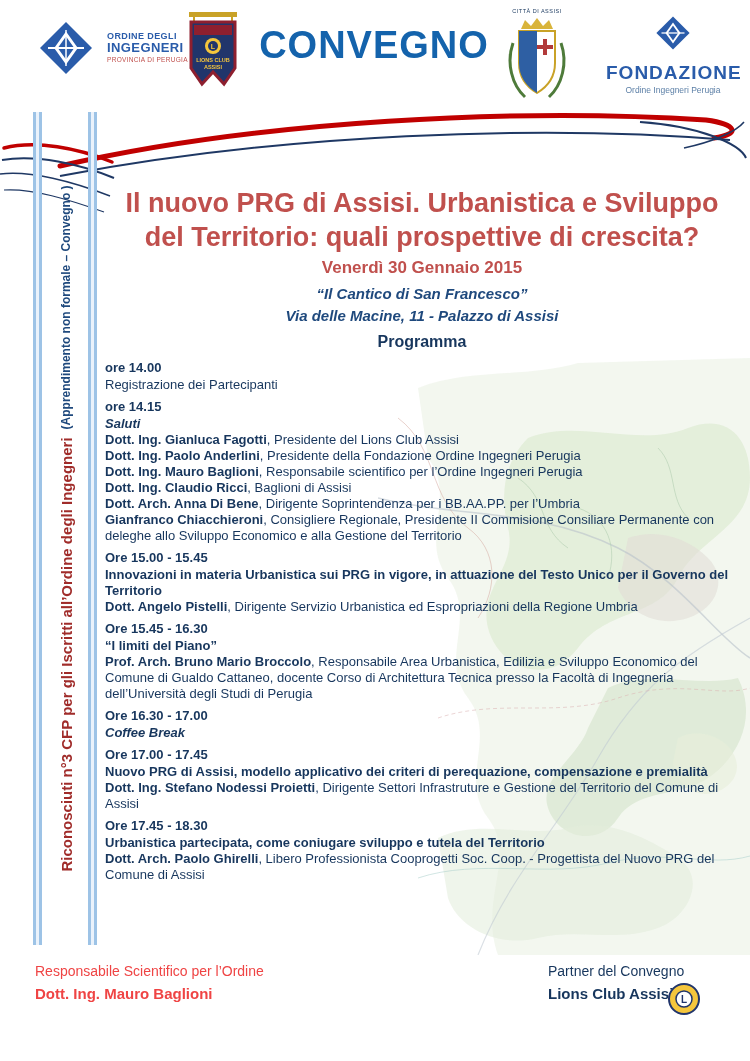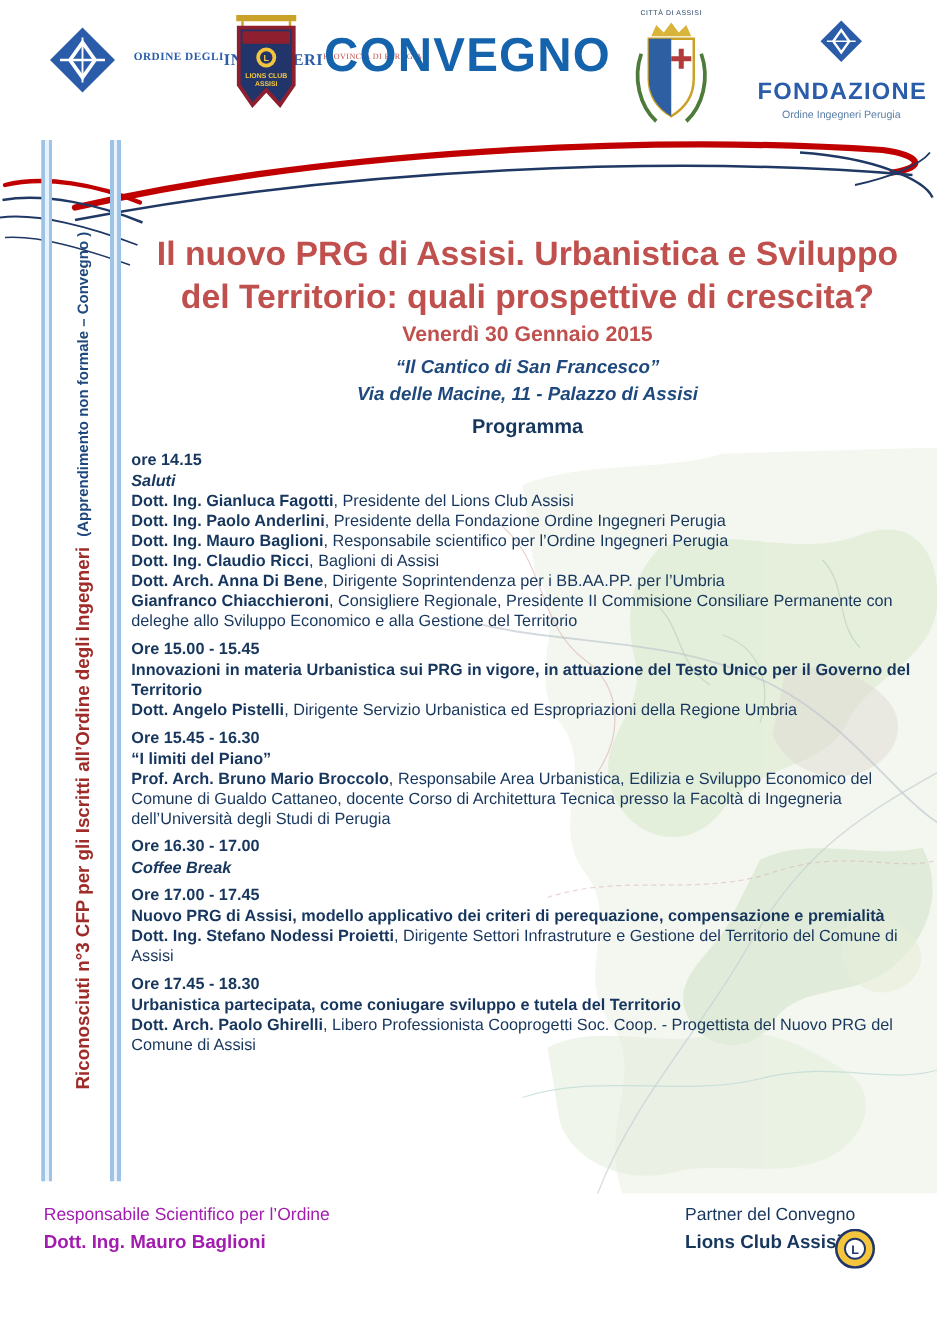--- a/index.html
+++ b/index.html
@@ -2,21 +2,21 @@
 <html><head>
 <meta charset="utf-8">
 <style>
   html,body { margin:0; padding:0; background:#ffffff; }
   body { font-family:"Liberation Sans", sans-serif; }
   .page { position:relative; width:750px; height:1061px; background:#fff; overflow:hidden; }
 
   
   .hdr { position:absolute; left:0; top:0; width:750px; height:112px; background:#fff; z-index:5; }
   .hdr-ordine { position:absolute; left:30px; top:12px; display:flex; align-items:center; gap:5px; }
-  .ordine-txt { display:flex; flex-direction:row; line-height:1.05;font-family:Liberation Serif, serif; }
+  .ordine-txt { display:flex; flex-direction:column; line-height:1.05; }
   .ordine-t1 { font-size:9px; font-weight:bold; color:#2A5CAA; letter-spacing:.4px; }
   .ordine-t2 { font-size:13px; font-weight:bold; color:#2A5CAA; letter-spacing:.4px; }
   .ordine-t3 { font-size:6.5px; color:#C0504D; margin-top:2px; letter-spacing:.3px; }
   .lions-pennant { position:absolute; left:186px; top:10px; }
   .convegno { position:absolute; left:258px; top:24px; width:232px; text-align:center;
               font-size:38px; font-weight:bold; color:#1463AC; letter-spacing:1px; }
   .assisi-crest { position:absolute; left:502px; top:8px; width:70px; text-align:center; }
   .assisi-cap { font-size:5.5px; color:#17365D; letter-spacing:.5px; margin-bottom:1px; }
   .fondazione { position:absolute; left:606px; top:10px; width:134px; text-align:center; }
   .fond-t1 { font-size:19px; font-weight:bold; color:#2A5CAA; letter-spacing:1px; margin-top:2px; }
@@ -54,21 +54,21 @@
 
   .program-list { position:absolute; left:105px; top:356px; width:645px; color:#17365D;
                   font-size:13px; line-height:16px; }
   .pblock { margin-bottom:6px; }
   .ptime { font-weight:bold; margin-top:4px; margin-bottom:1px; }
   .pline.bold { font-weight:bold; }
   .pline.italic { font-style:italic; font-weight:bold; }
   .pname { font-weight:bold; }
 
   
-  .footer-left { position:absolute; left:35px; top:963px; color:#a21caf; }
+  .footer-left { position:absolute; left:35px; top:963px; color:#ef4444; }
   .fl1 { font-size:14px; }
   .fl2 { font-size:15px; font-weight:bold; margin-top:6px; }
   .footer-right { position:absolute; left:548px; top:963px; color:#17365D; }
   .fr1 { font-size:14px; }
   .fr2 { font-size:15px; font-weight:bold; margin-top:6px; }
   .lions-mini { position:absolute; left:668px; top:983px; }
 </style>
 </head>
 <body>
 
@@ -168,20 +168,24 @@
       <div>Il nuovo PRG di Assisi. Urbanistica e Sviluppo</div>
       <div>del Territorio: quali prospettive di crescita?</div>
     </div>
     <div class="date">Venerdì 30 Gennaio 2015</div>
     <div class="venue-name">“Il Cantico di San Francesco”</div>
     <div class="venue-addr">Via delle Macine, 11 - Palazzo di Assisi</div>
     <div class="programma">Programma</div>
 
     <div class="program-list">
         <div class="pblock">
+          <div class="ptime">ore 14.00</div>
+          <div class="pline plain">Registrazione dei Partecipanti</div>
+        </div>
+        <div class="pblock">
           <div class="ptime">ore 14.15</div>
           <div class="pline italic">Saluti</div>
           <div class="pline speaker"><span class="pname">Dott. Ing. Gianluca Fagotti</span><span class="prole">, Presidente del Lions Club Assisi</span></div>
           <div class="pline speaker"><span class="pname">Dott. Ing. Paolo Anderlini</span><span class="prole">, Presidente della Fondazione Ordine Ingegneri Perugia</span></div>
           <div class="pline speaker"><span class="pname">Dott. Ing. Mauro Baglioni</span><span class="prole">, Responsabile scientifico per l’Ordine Ingegneri Perugia</span></div>
           <div class="pline speaker"><span class="pname">Dott. Ing. Claudio Ricci</span><span class="prole">, Baglioni di Assisi</span></div>
           <div class="pline speaker"><span class="pname">Dott. Arch. Anna Di Bene</span><span class="prole">, Dirigente Soprintendenza per i BB.AA.PP. per l’Umbria</span></div>
           <div class="pline speaker"><span class="pname">Gianfranco Chiacchieroni</span><span class="prole">, Consigliere Regionale, Presidente II Commisione Consiliare Permanente con deleghe allo Sviluppo Economico e alla Gestione del Territorio</span></div>
         </div>
         <div class="pblock">

